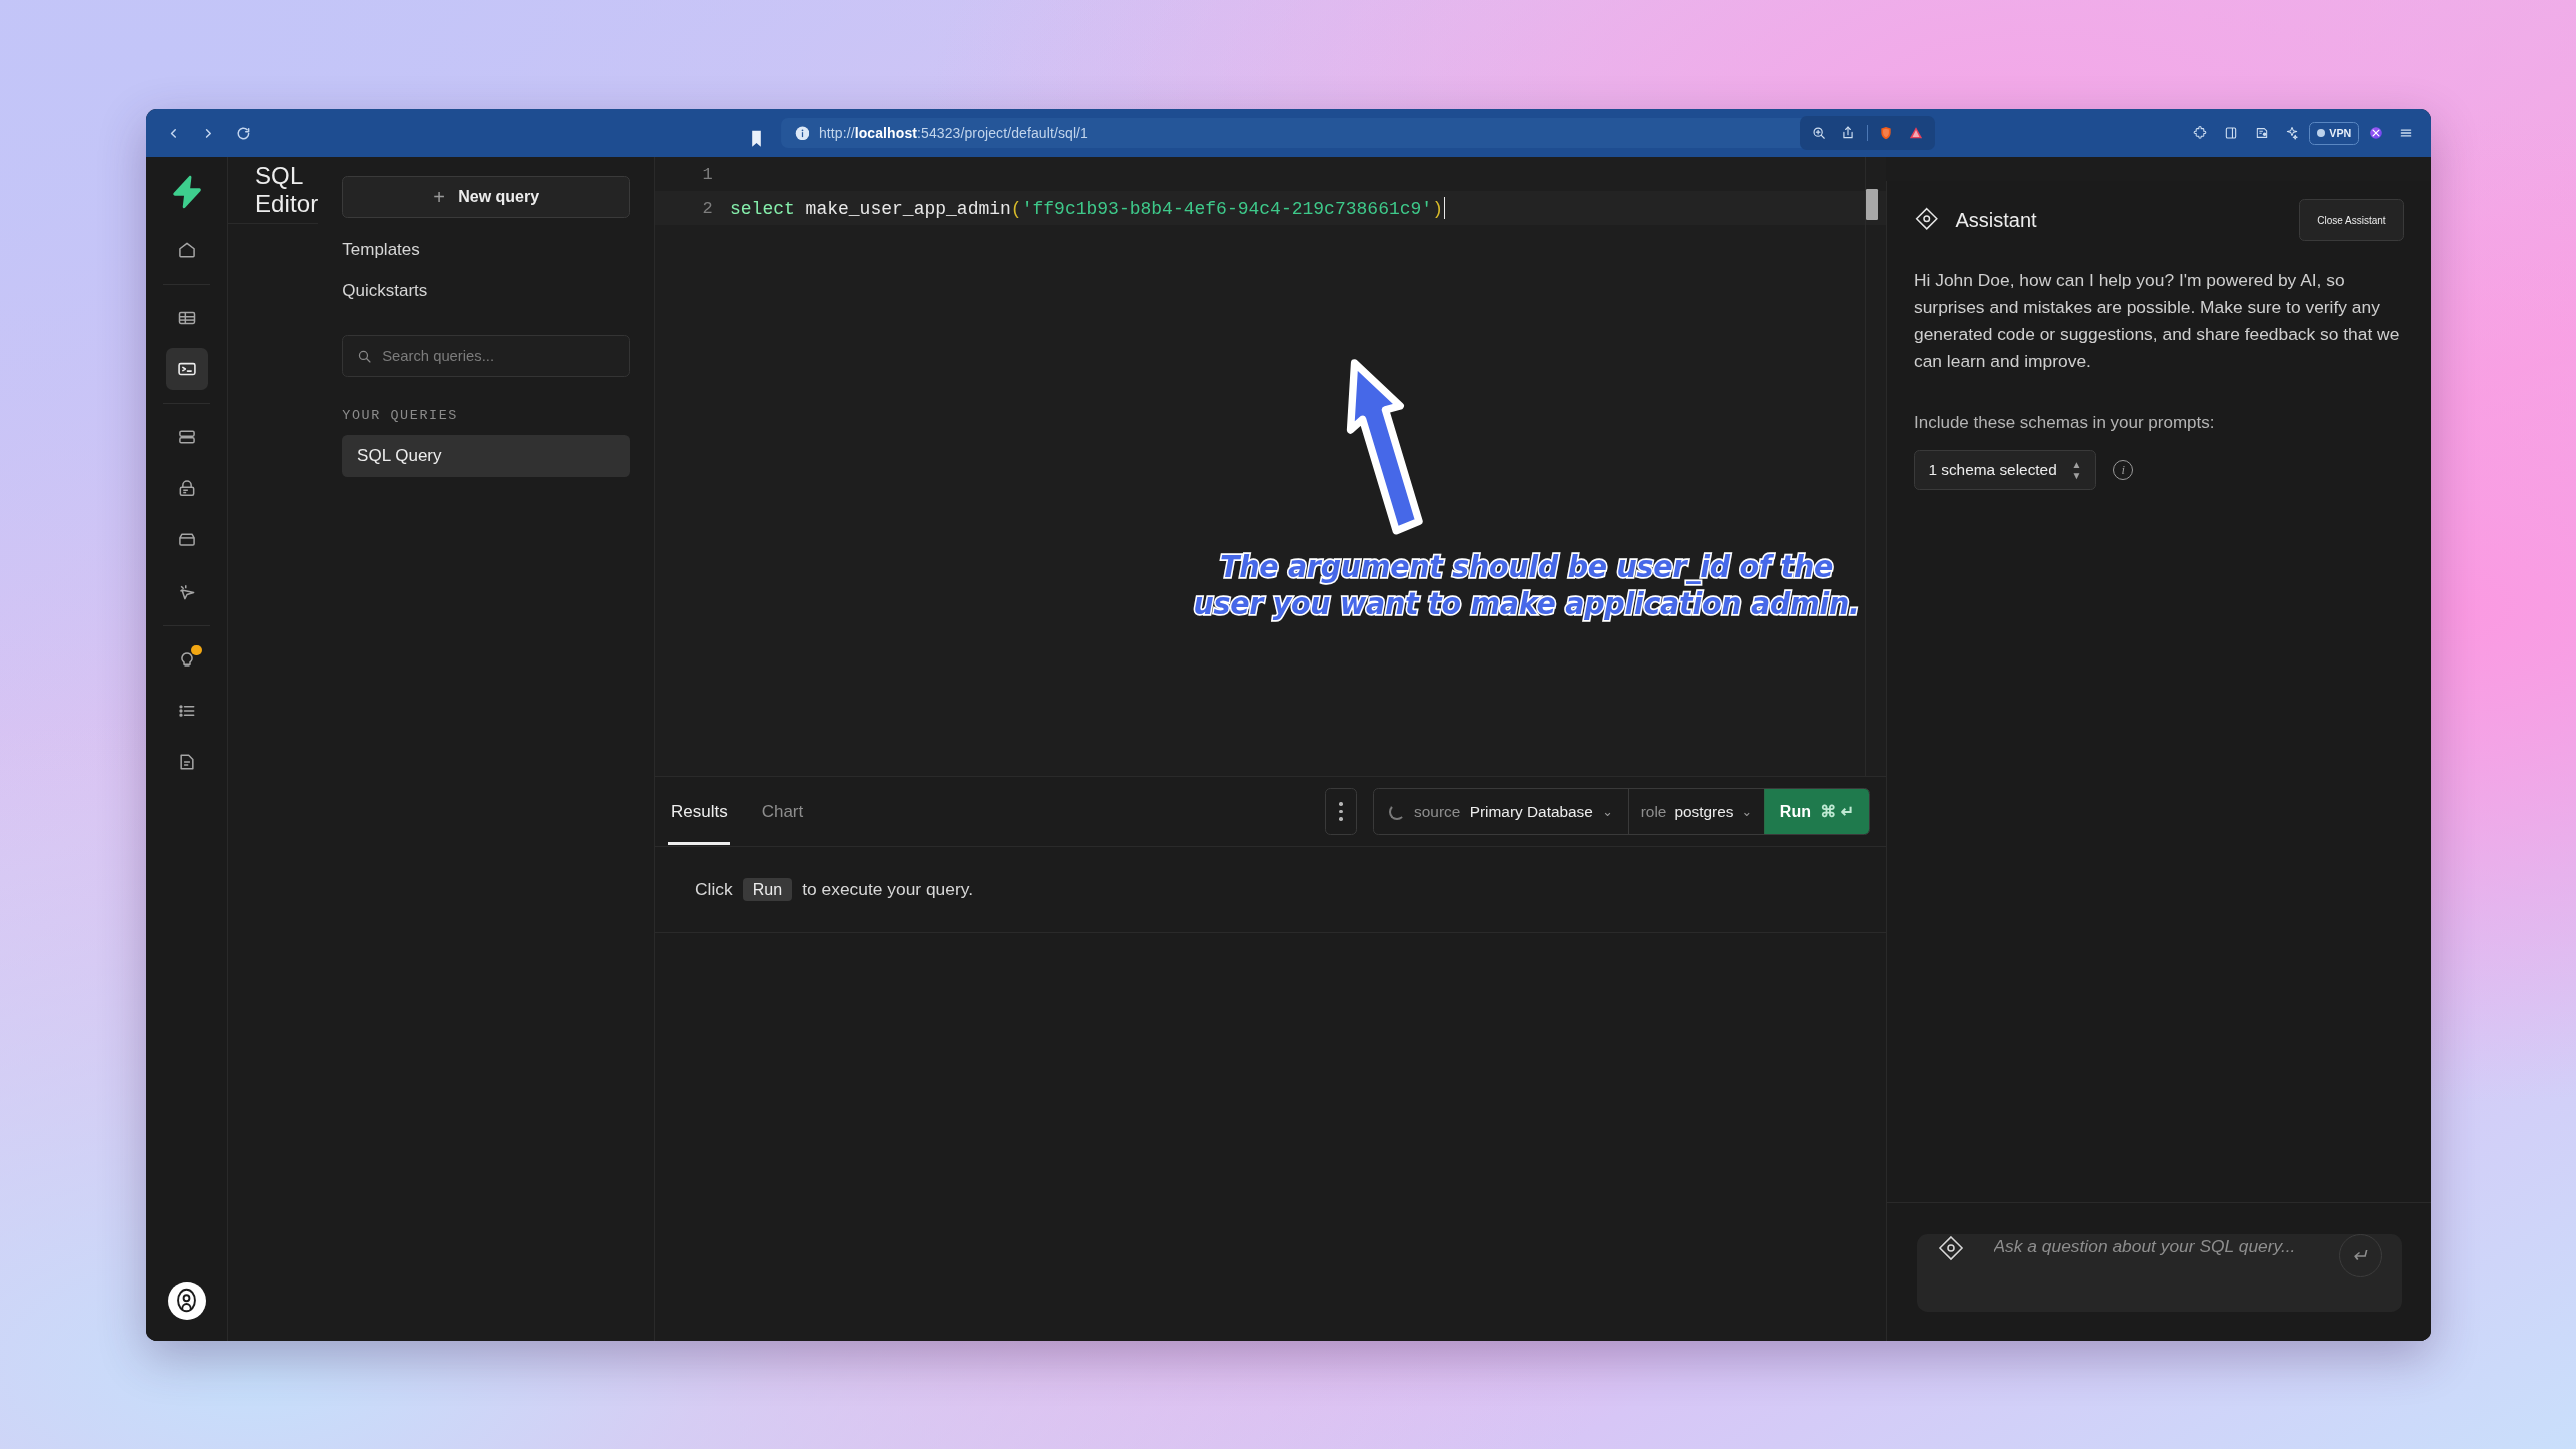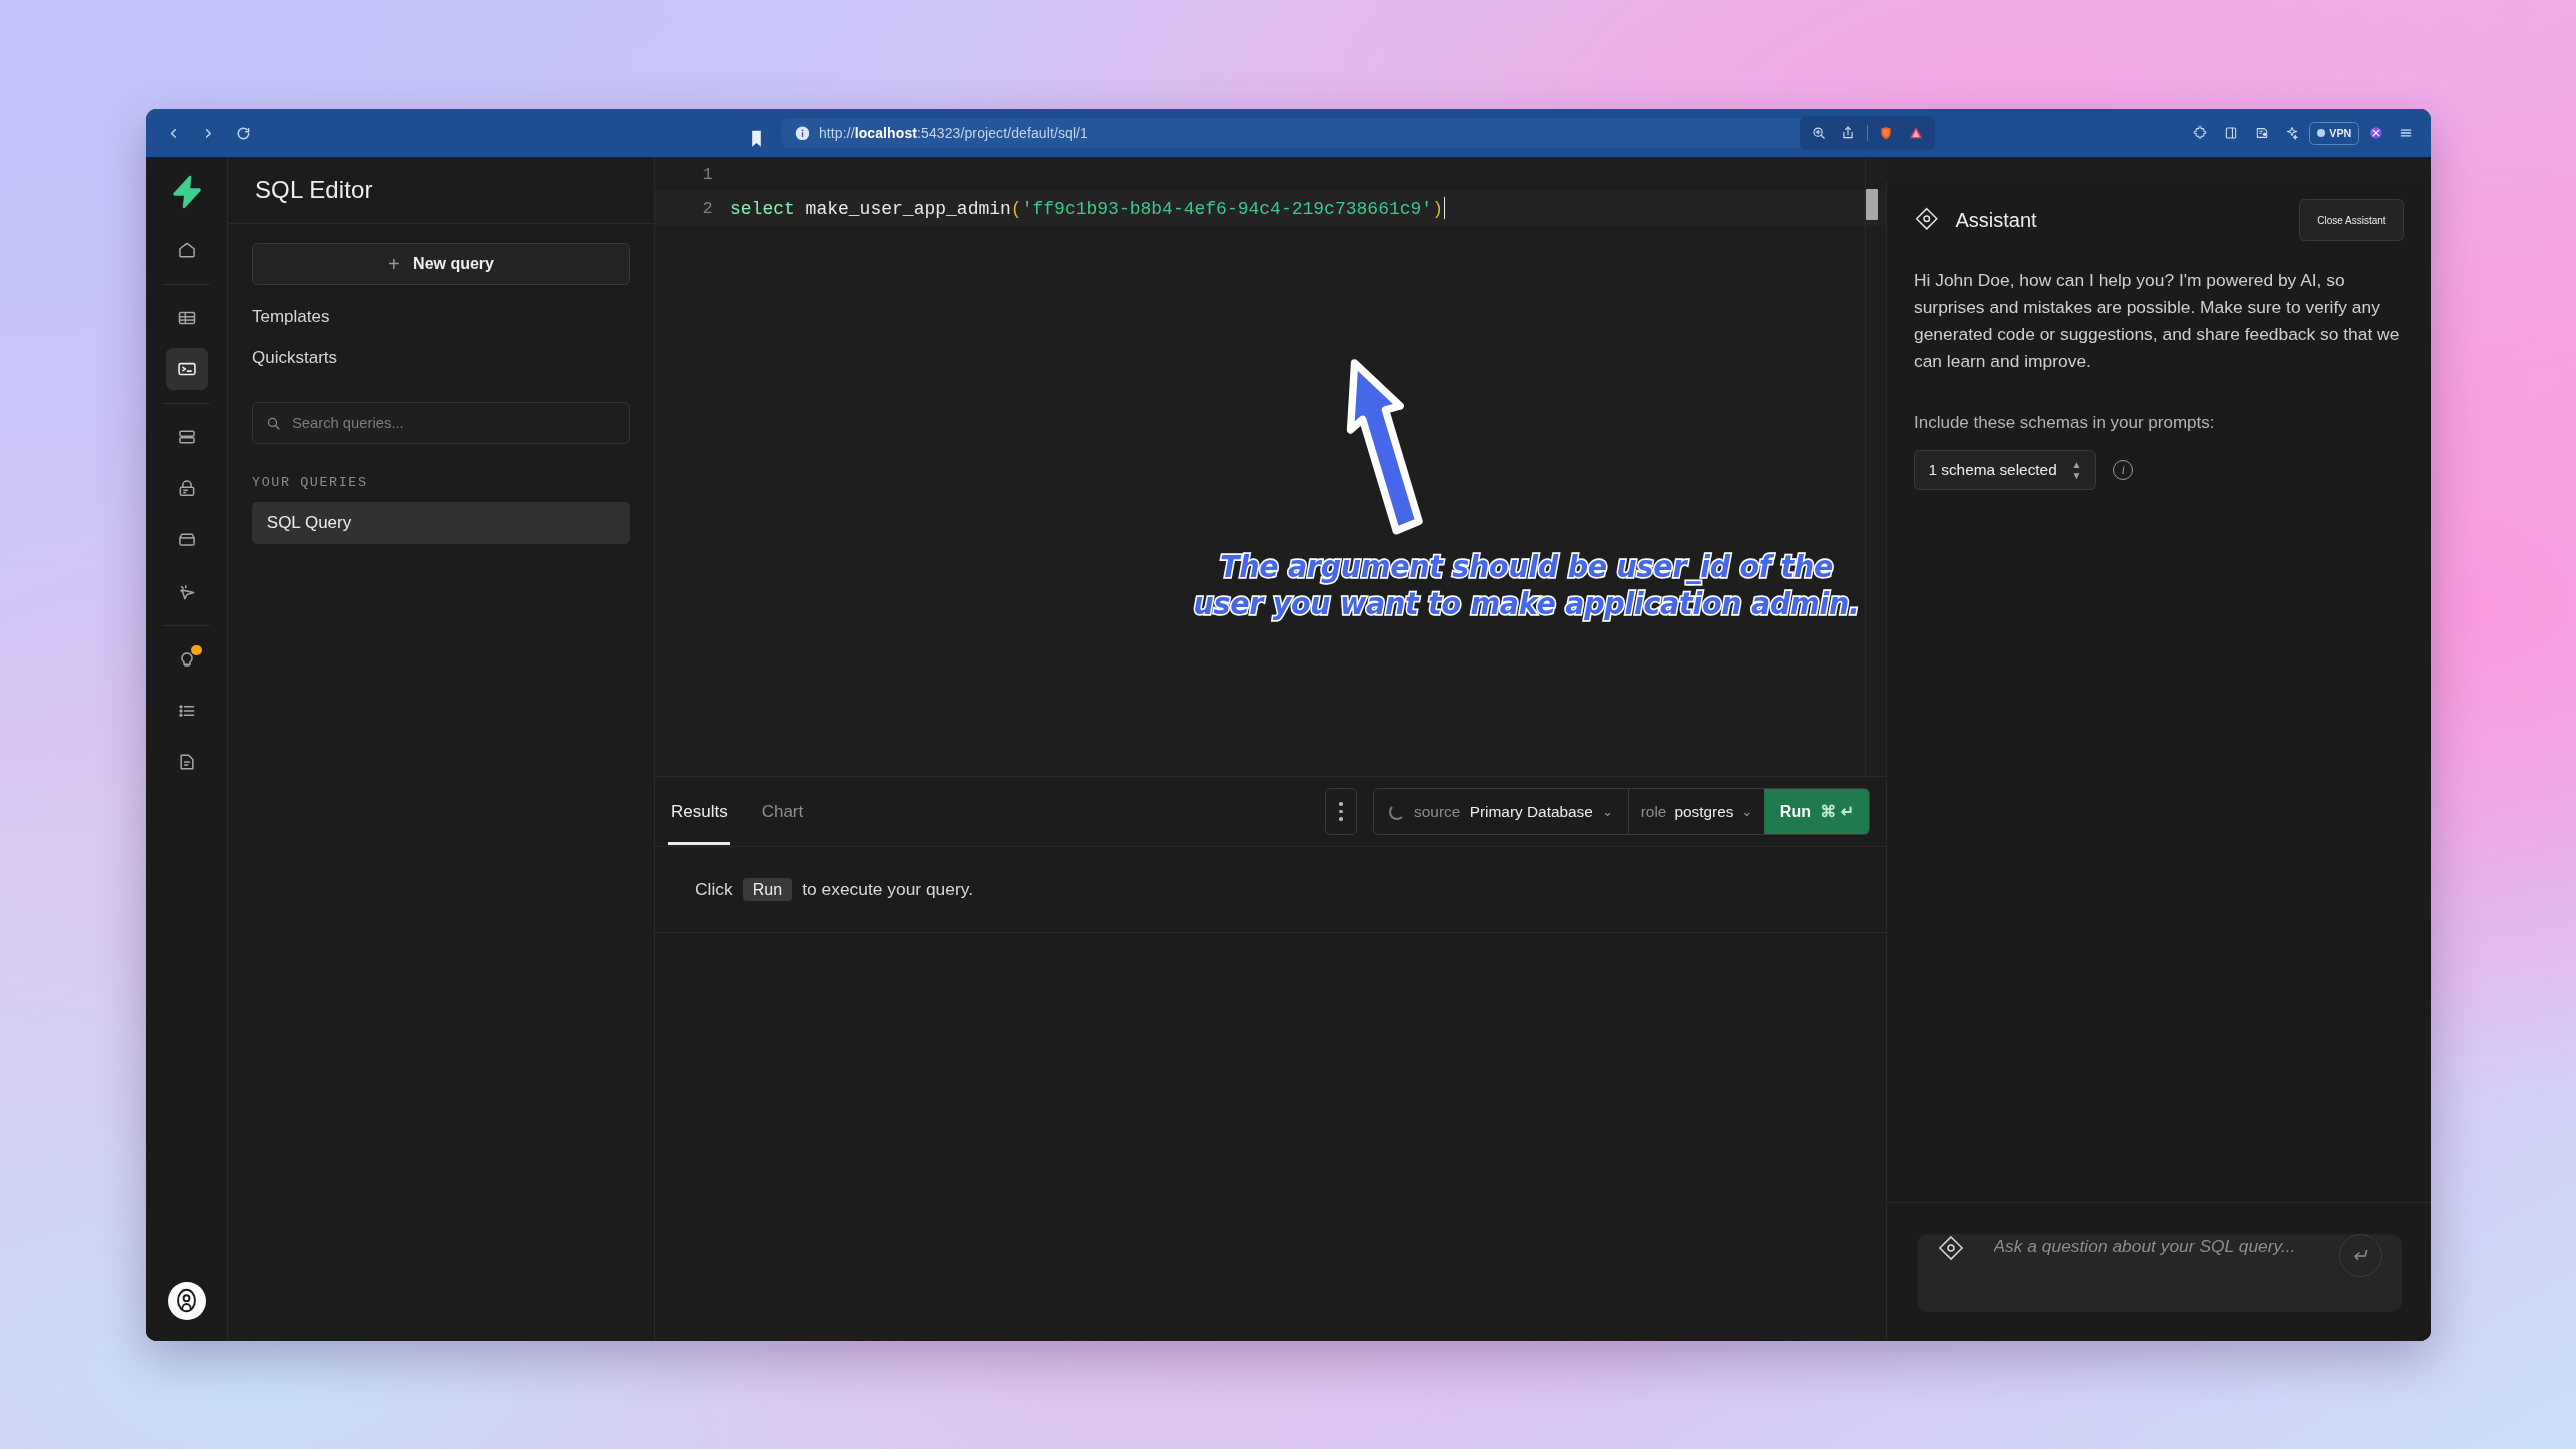--- a/index.html
+++ b/index.html
@@ -111,21 +111,21 @@
     background: #ffffff; color:#1b1b1b;
     display:flex; align-items:center; justify-content:center;
     margin-bottom: 21.5px;
   }
   .avatar svg { width:27px; height:27px; }
 
   
   .qsidebar {
     width: 427px; flex: 0 0 427px; background: #1c1c1c;
     border-right: 0.7px solid #2a2a2a;
-    display: flex; flex-direction: column;
+    display: flex; flex-direction: row;
   }
   .qs-head {
     height: 67px; flex: 0 0 67px;
     display: flex; align-items: center; padding-left: 27px;
     border-bottom: 0.7px solid #2a2a2a;
   }
   .qs-title { font-size: 24px; color: #ededed; font-weight: 400; letter-spacing: 0.1px;}
   .qs-body { padding: 19px 24px 0 24px; flex:1; min-height:0; }
   .newquery {
     height: 42px; width: 100%;

